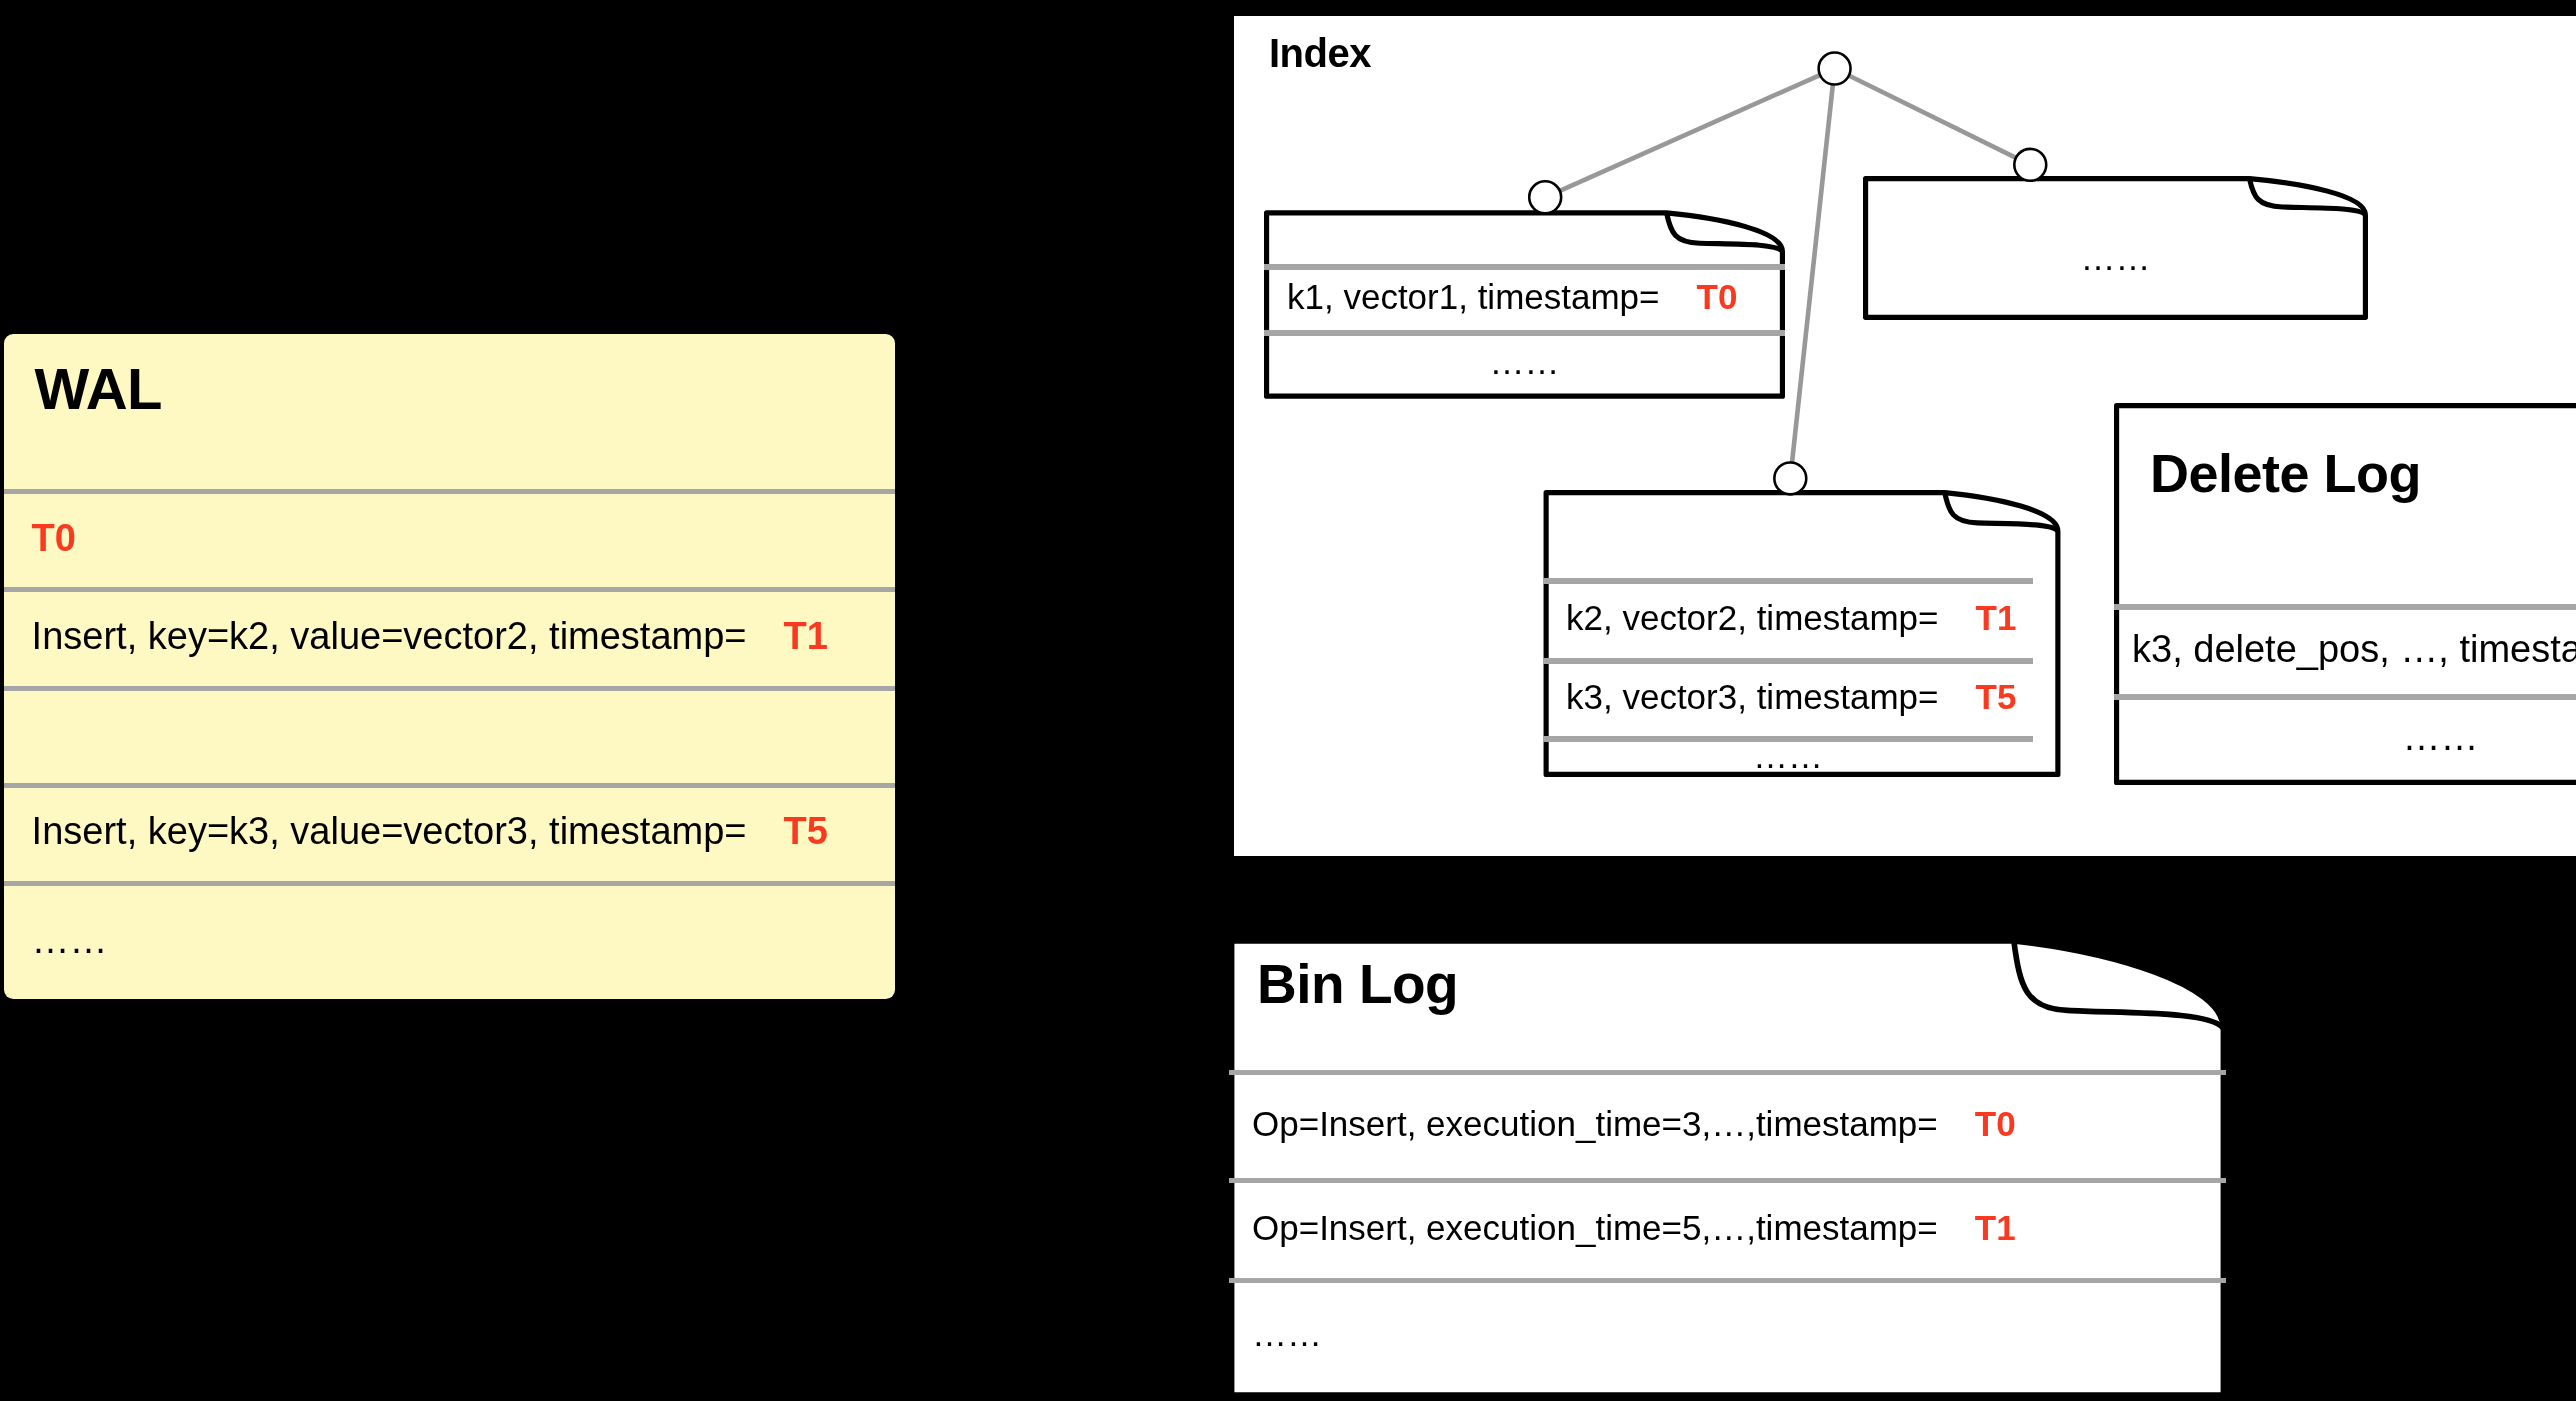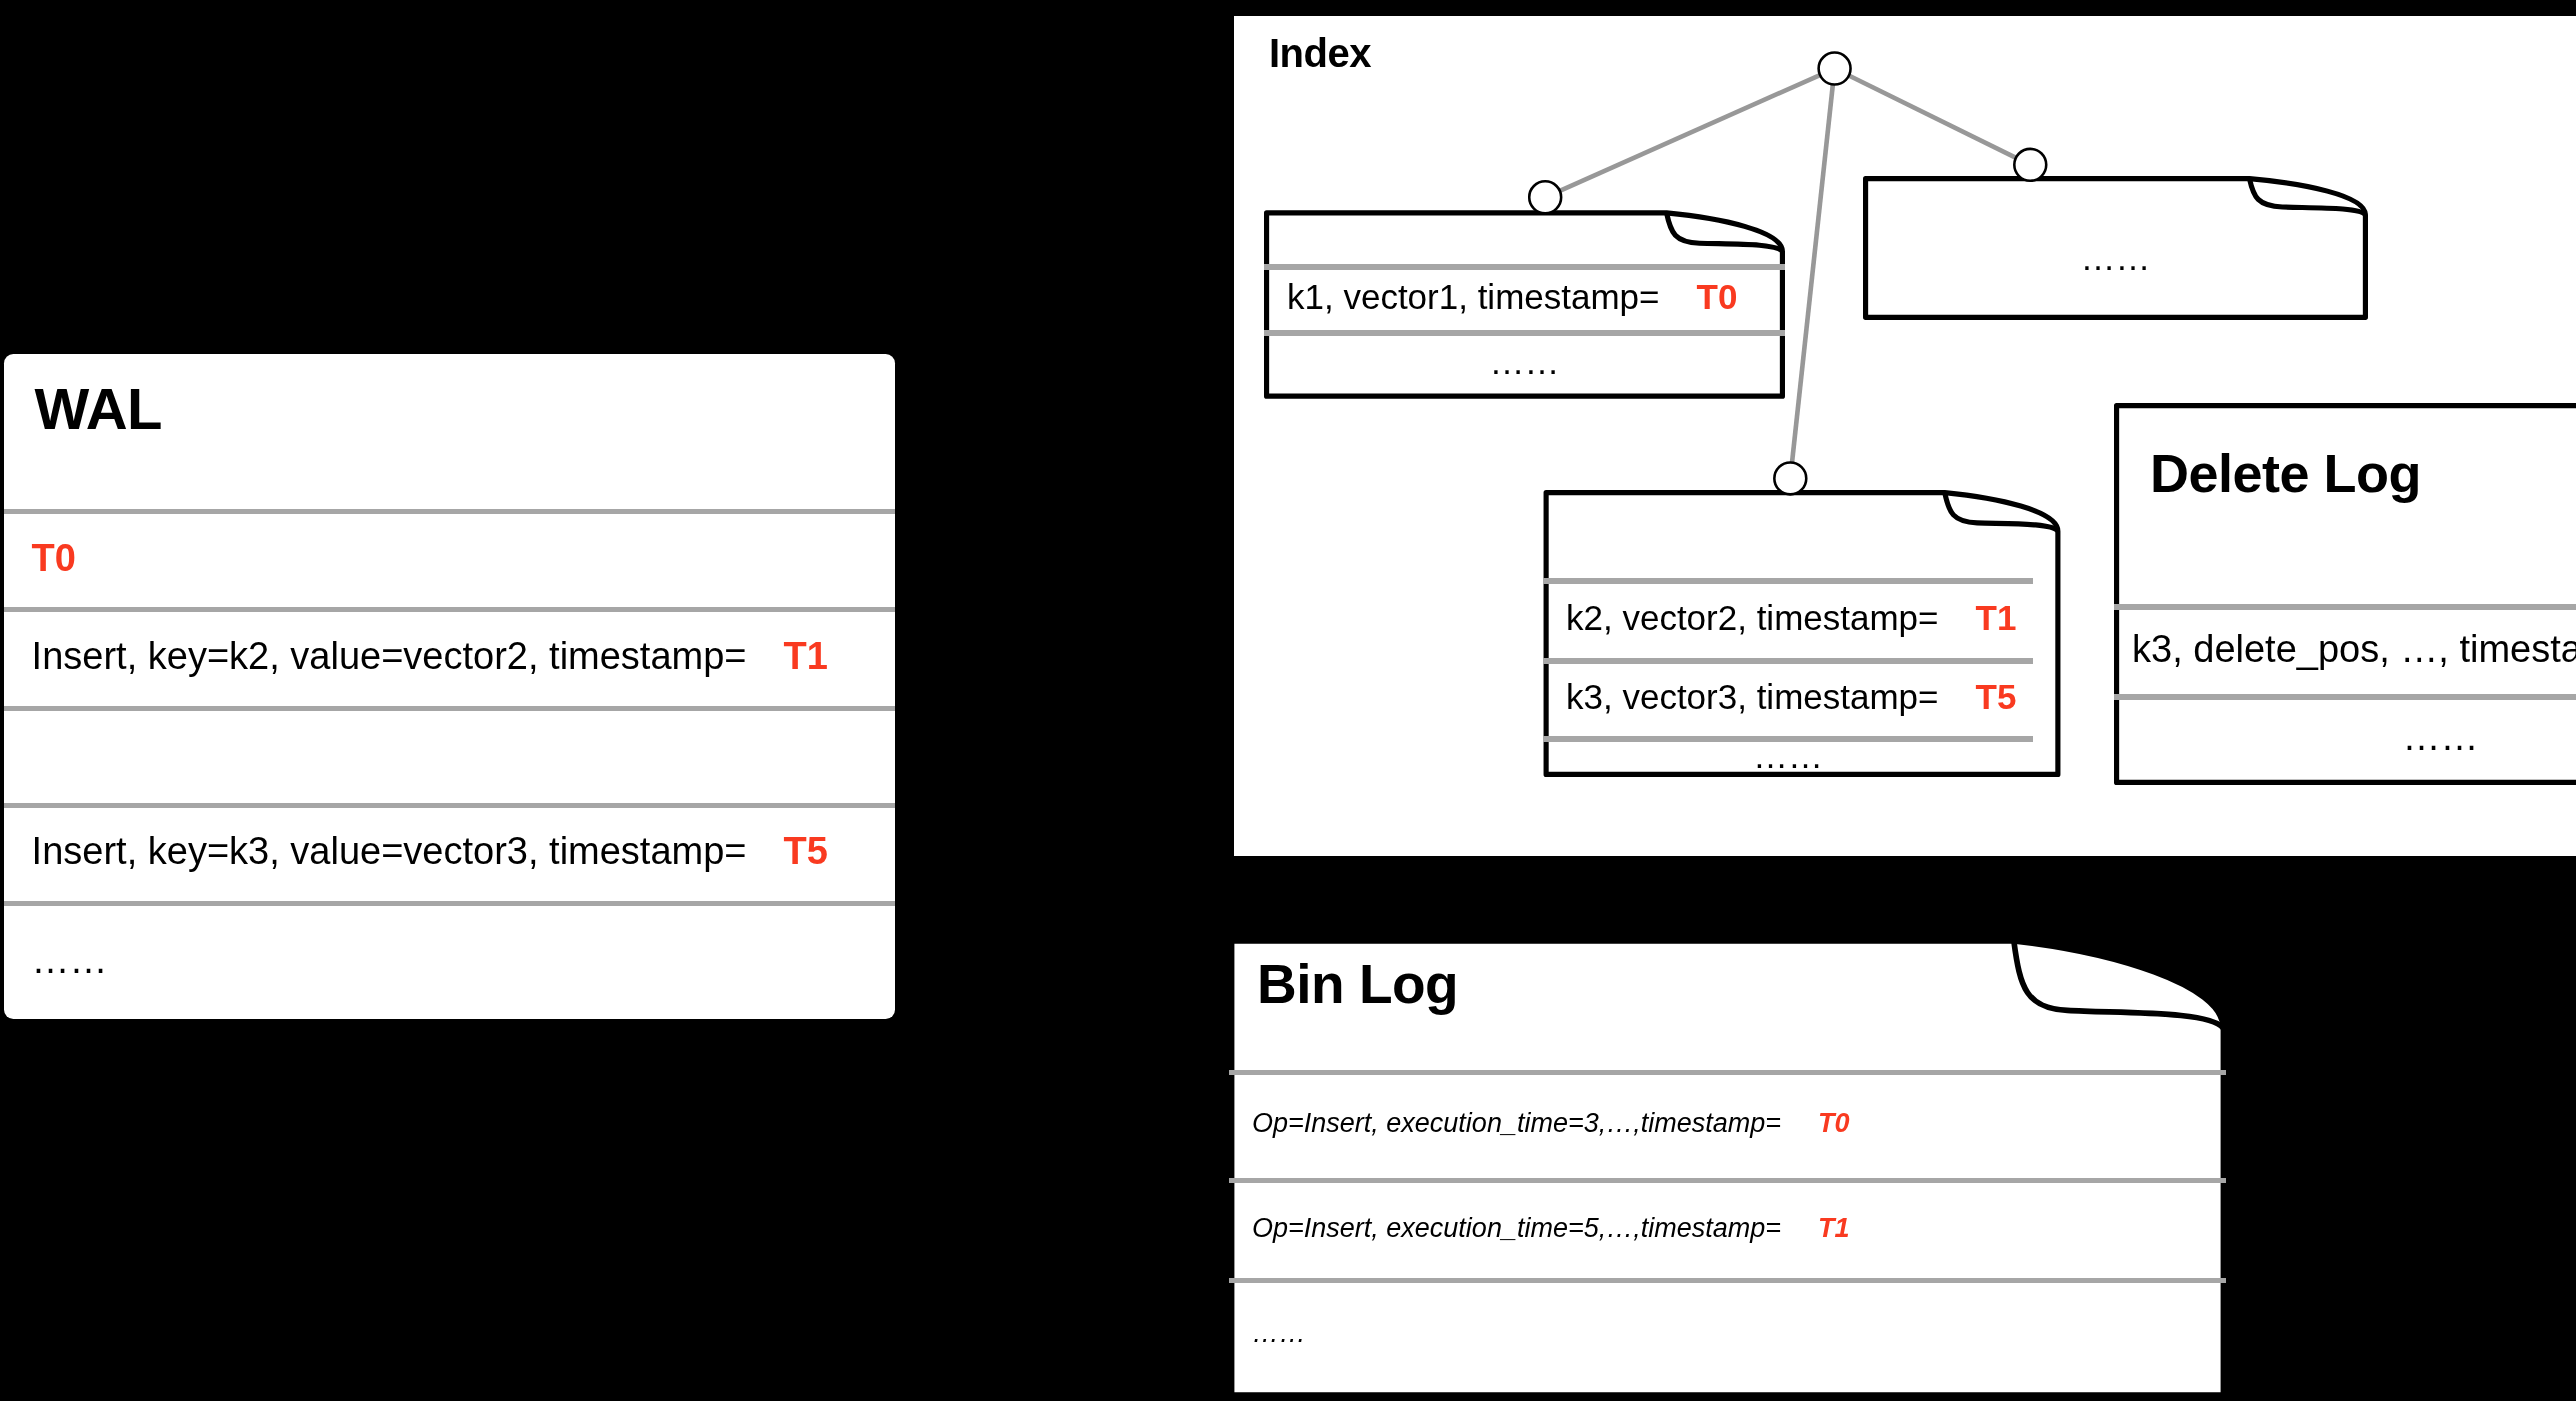--- a/index.html
+++ b/index.html
@@ -9,40 +9,40 @@
   
   .panel-title{position:absolute;font-weight:bold;white-space:nowrap;letter-spacing:-0.5px;}
   .sep{position:absolute;left:0;right:0;height:5.2px;background:#a6a6a6;}
   .row{position:absolute;left:0;right:0;display:flex;align-items:center;white-space:nowrap;}
   .row.left{padding-left:28px;gap:37px;}
   .row.center{justify-content:center;}
   .hl{font-weight:bold;color:#f93a20;}
 
   
   .wal{position:absolute;left:3.6px;top:334px;width:891px;height:665px;
-       background:#ffffff;border-radius:9.3px;overflow:hidden;margin-top:20px;}
+       background:#fef9c3;border-radius:9.3px;overflow:hidden;}
   .wal .panel-title{left:31px;top:20.6px;font-size:58px;}
   .wal .row{font-size:38px;}
 
   
   .index-panel{position:absolute;left:1232px;top:14.4px;width:1574px;height:844px;
                background:#fff;border:2.6px solid #000;box-sizing:border-box;}
   .index-panel>.panel-title{left:35px;top:14.4px;font-size:40px;}
   .tree-svg{position:absolute;left:0;top:0;width:1574px;height:844px;pointer-events:none;z-index:3;}
 
   
   .doc{position:absolute;z-index:1;}
   .doc-shape{position:absolute;left:0;top:0;}
   .doc .row{font-size:35px;}
   .doc .row.left{padding-left:23px;}
   .doc .panel-title{font-size:54px;text-align:center;}
 
   
   .binlog{left:1229px;top:938px;width:997px;height:460px;}
-  .binlog .row{font-size:27px;font-style:italic;}
+  .binlog .row{font-size:35px;}
   .binlog .panel-title{left:28px;top:14.4px;font-size:55px;}
 
   .deletelog .row{font-size:38px;}
   .deletelog .row.left{padding-left:18px;}
   .deletelog .panel-title{left:36px;top:39px;}
 </style>
 </head>
 <body>
 
 <div id="canvas">

